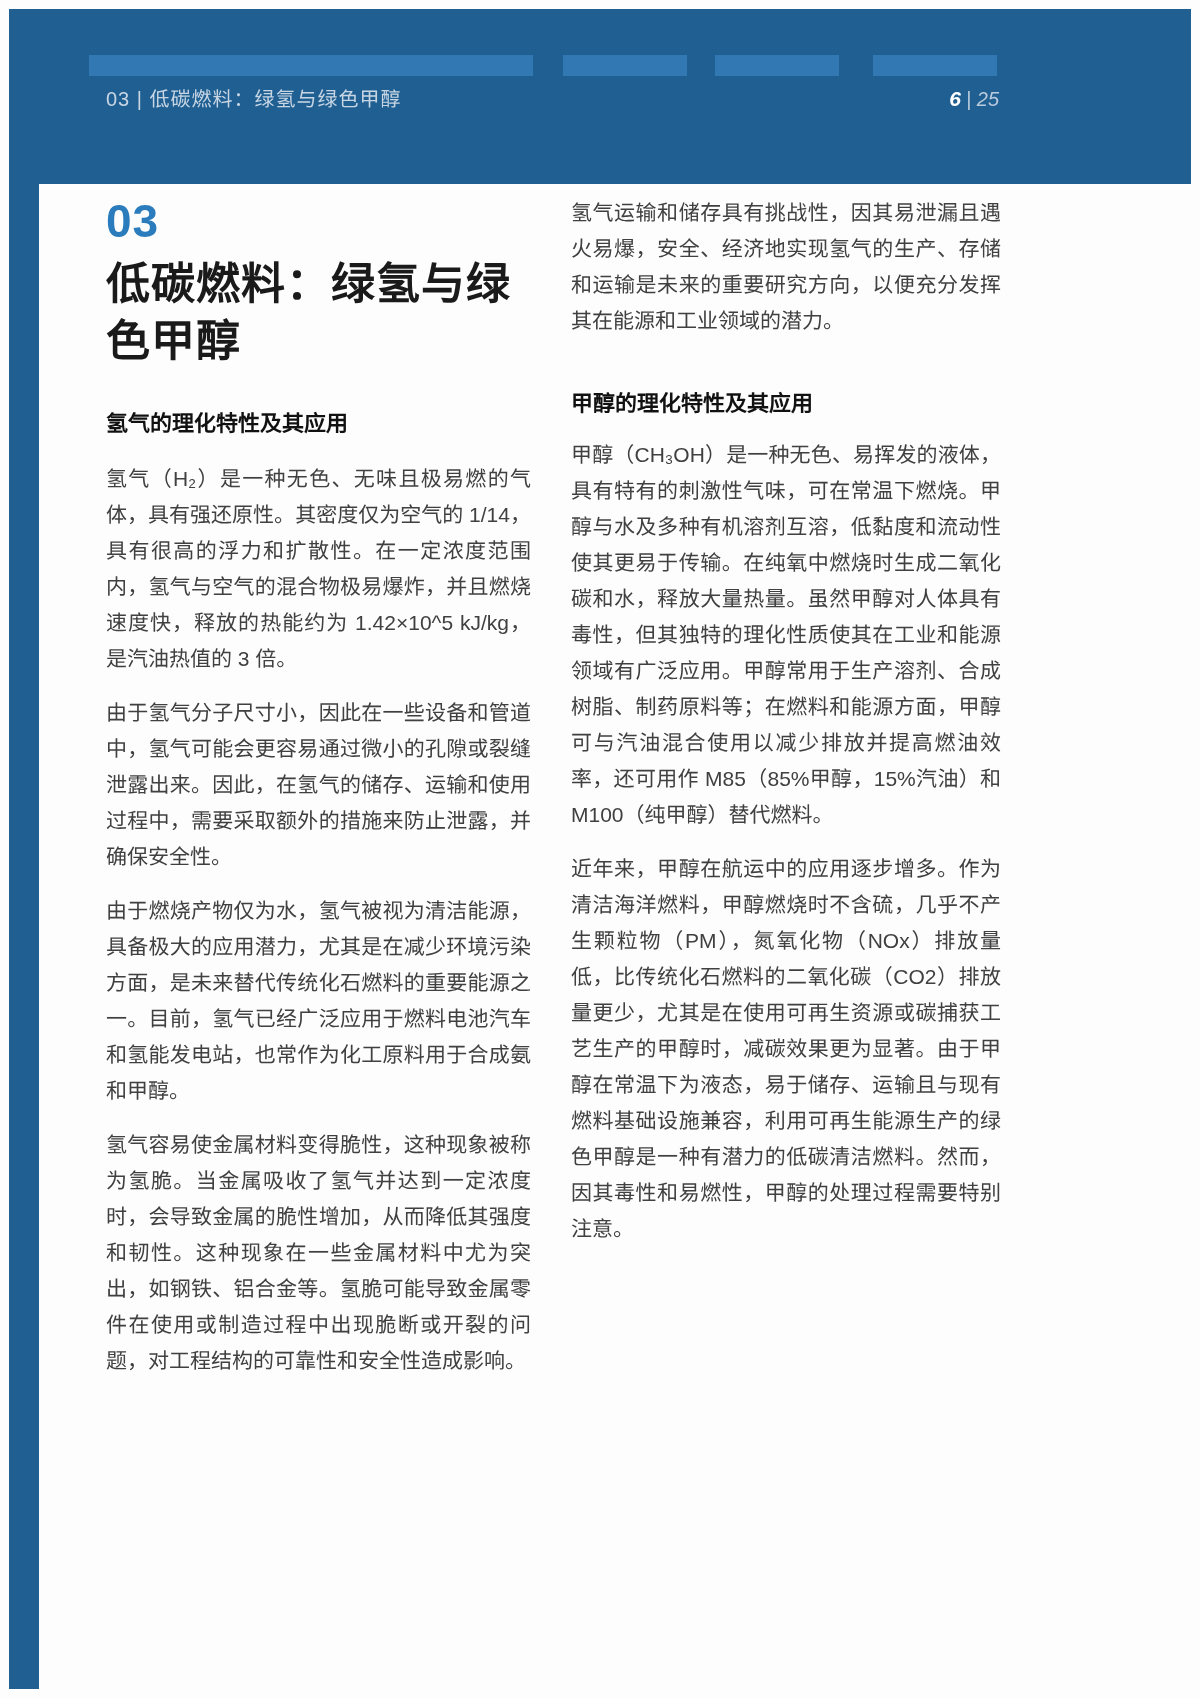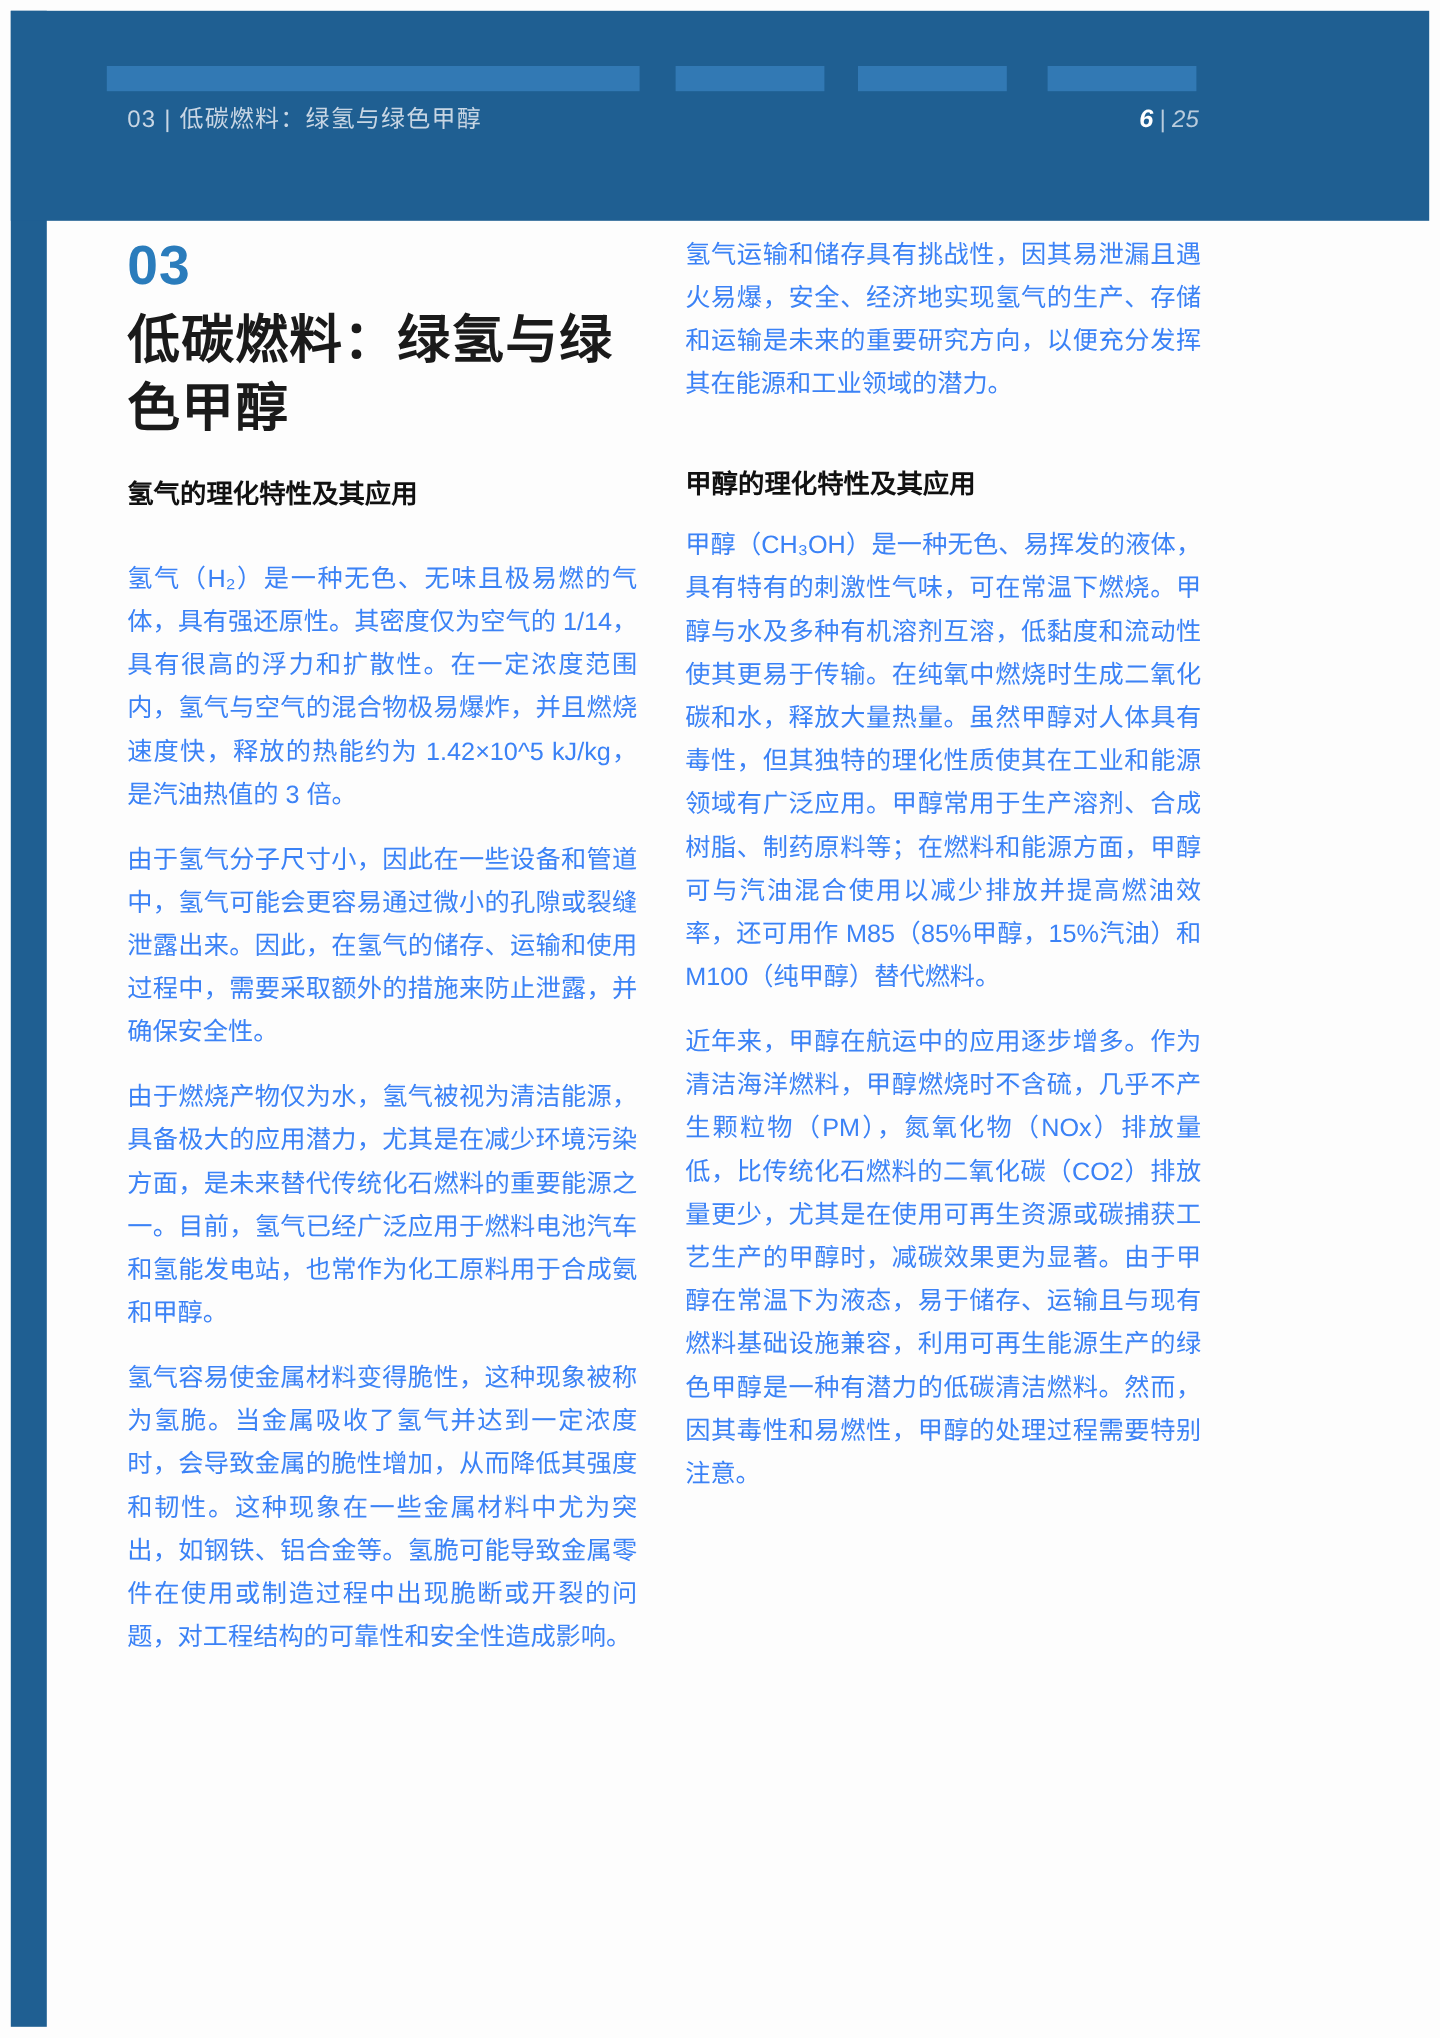--- a/index.html
+++ b/index.html
@@ -33,27 +33,27 @@
   .pagenum b{color:#ffffff;font-weight:bold;margin-right:5px;font-size:21px;}
   .content{
     position:absolute;top:141px;left:97px;right:192px;
     display:flex;gap:40px;padding-top:43px;
   }
   .col-left{width:425px;flex:0 0 425px;}
   .col-right{width:430px;flex:0 0 430px;}
   .chapter-num{font-size:46px;font-weight:bold;color:var(--accent);line-height:1.25;letter-spacing:1px;}
   .chapter-title{font-size:44px;font-weight:bold;color:#1a1a1a;line-height:1.3;margin-top:4px;letter-spacing:1px;}
   .section-title{font-size:36px;font-weight:normal;color:#161616;line-height:1.38;margin-top:56px;}
-  .subheading{font-size:22px;font-weight:bold;color:#111;margin-top:28px;line-height:30px;}
+  .subheading{font-size:22px;font-weight:bold;color:#111;margin-top:40px;line-height:30px;}
   .col-right .subheading{margin-top:50px;}
   p.body-p{
-    font-size:21px;line-height:36px;color:#3b82f6;
+    font-size:21px;line-height:36px;color:#404040;
     text-align:justify;margin-top:18px;
   }
-  .col-left p.body-p:first-of-type{margin-top:38px;}
+  .col-left p.body-p:first-of-type{margin-top:22px;}
   .col-right p.intro{margin-top:2px;}
 </style>
 </head>
 <body>
 
 <div class="page">
   <div class="inner">
 
     <div class="left-strip"></div>
 

